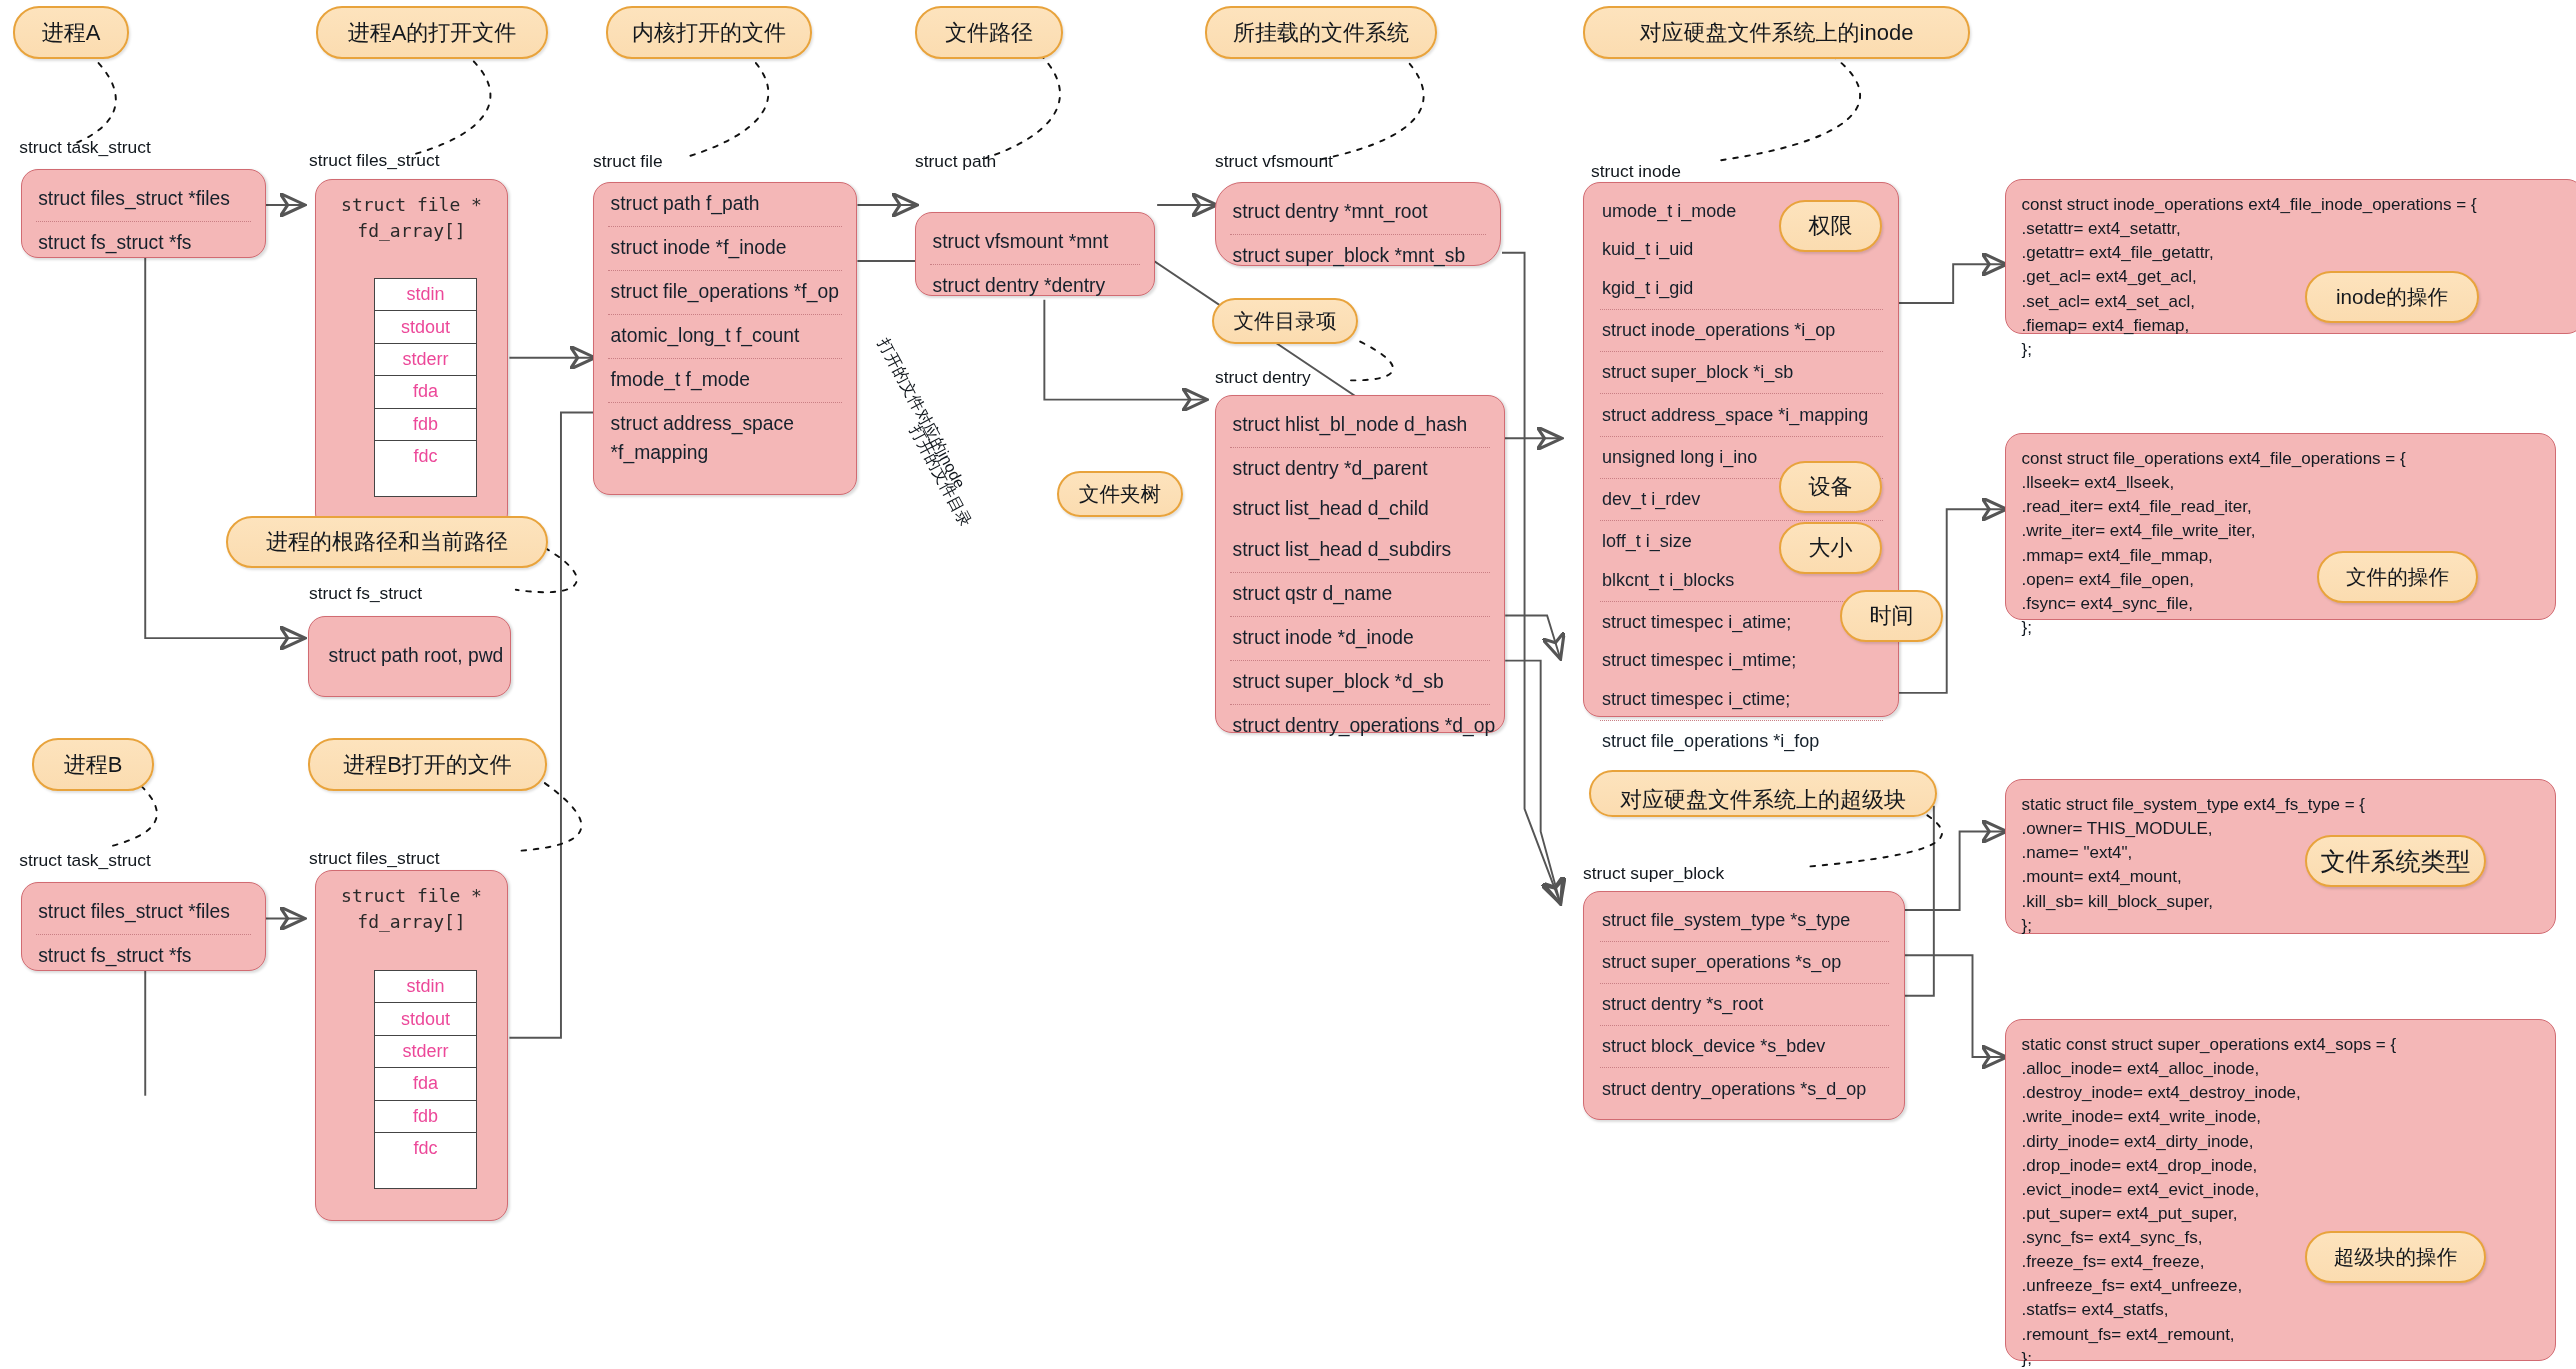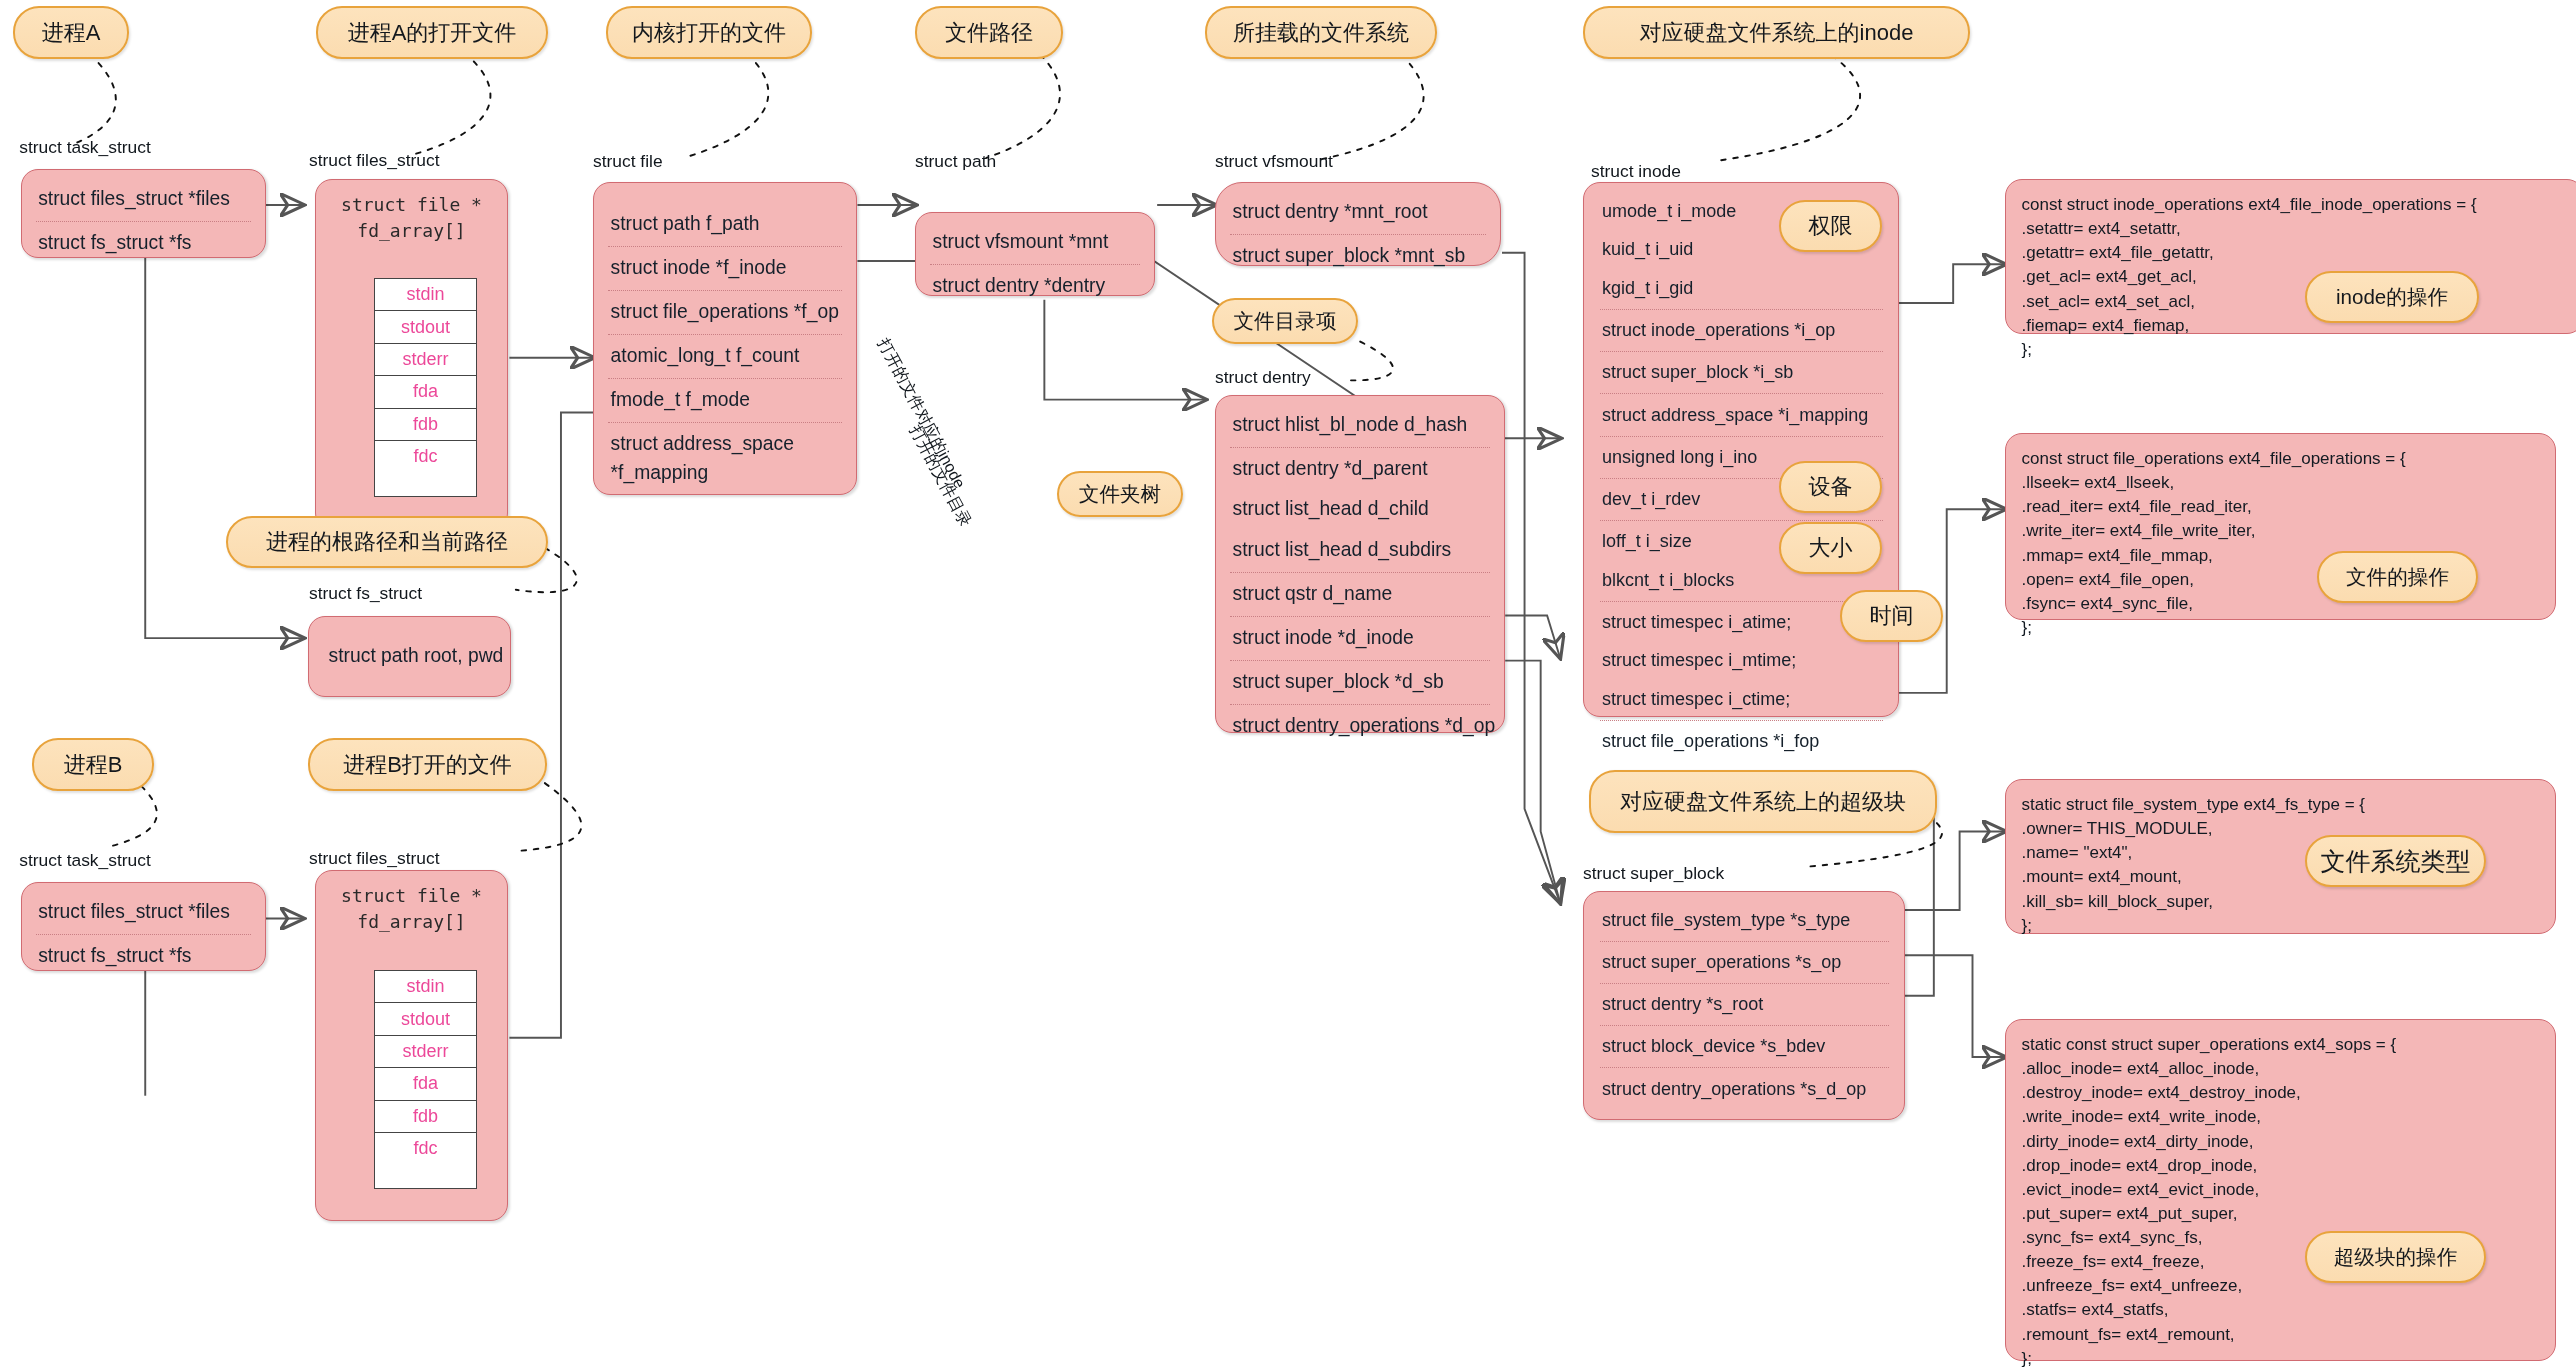--- a/index.html
+++ b/index.html
@@ -195,21 +195,21 @@
   </div>
   <div class="fdwrap" style="left:374px;top:278px;width:103px;height:219px;">
     <div class="cell">stdin</div>
     <div class="cell">stdout</div>
     <div class="cell">stderr</div>
     <div class="cell">fda</div>
     <div class="cell">fdb</div>
     <div class="cell">fdc</div>
   </div>
 
-  <div class="box" style="left:593px;top:182px;width:264px;height:313px;padding:21px 14px;">
+  <div class="box" style="left:593px;top:182px;width:264px;height:313px;padding:1px 14px;">
     <div class="fld">struct path f_path</div>
     <div class="sep"></div>
     <div class="fld">struct inode *f_inode</div>
     <div class="sep"></div>
     <div class="fld">struct file_operations *f_op</div>
     <div class="sep"></div>
     <div class="fld">atomic_long_t f_count</div>
     <div class="sep"></div>
     <div class="fld">fmode_t f_mode</div>
     <div class="sep"></div>
@@ -321,21 +321,21 @@
   </div>
   <div class="fdwrap" style="left:374px;top:970px;width:103px;height:219px;">
     <div class="cell">stdin</div>
     <div class="cell">stdout</div>
     <div class="cell">stderr</div>
     <div class="cell">fda</div>
     <div class="cell">fdb</div>
     <div class="cell">fdc</div>
   </div>
 
-  <div class="pill" style="left:1589px;top:770px;width:348px;height:63px;">
+  <div class="pill" style="left:1589px;top:770px;width:348px;height:47px;align-items:flex-end;">
       <span>对应硬盘文件系统上的超级块</span>
     </div>
   <div class="box" style="left:1583px;top:891px;width:322px;height:229px;padding:9px 15.5px;font-size:18px;">
     <div class="fld">struct file_system_type *s_type</div>
     <div class="sep"></div>
     <div class="fld">struct super_operations *s_op</div>
     <div class="sep"></div>
     <div class="fld">struct dentry *s_root</div>
     <div class="sep"></div>
     <div class="fld">struct block_device *s_bdev</div>

